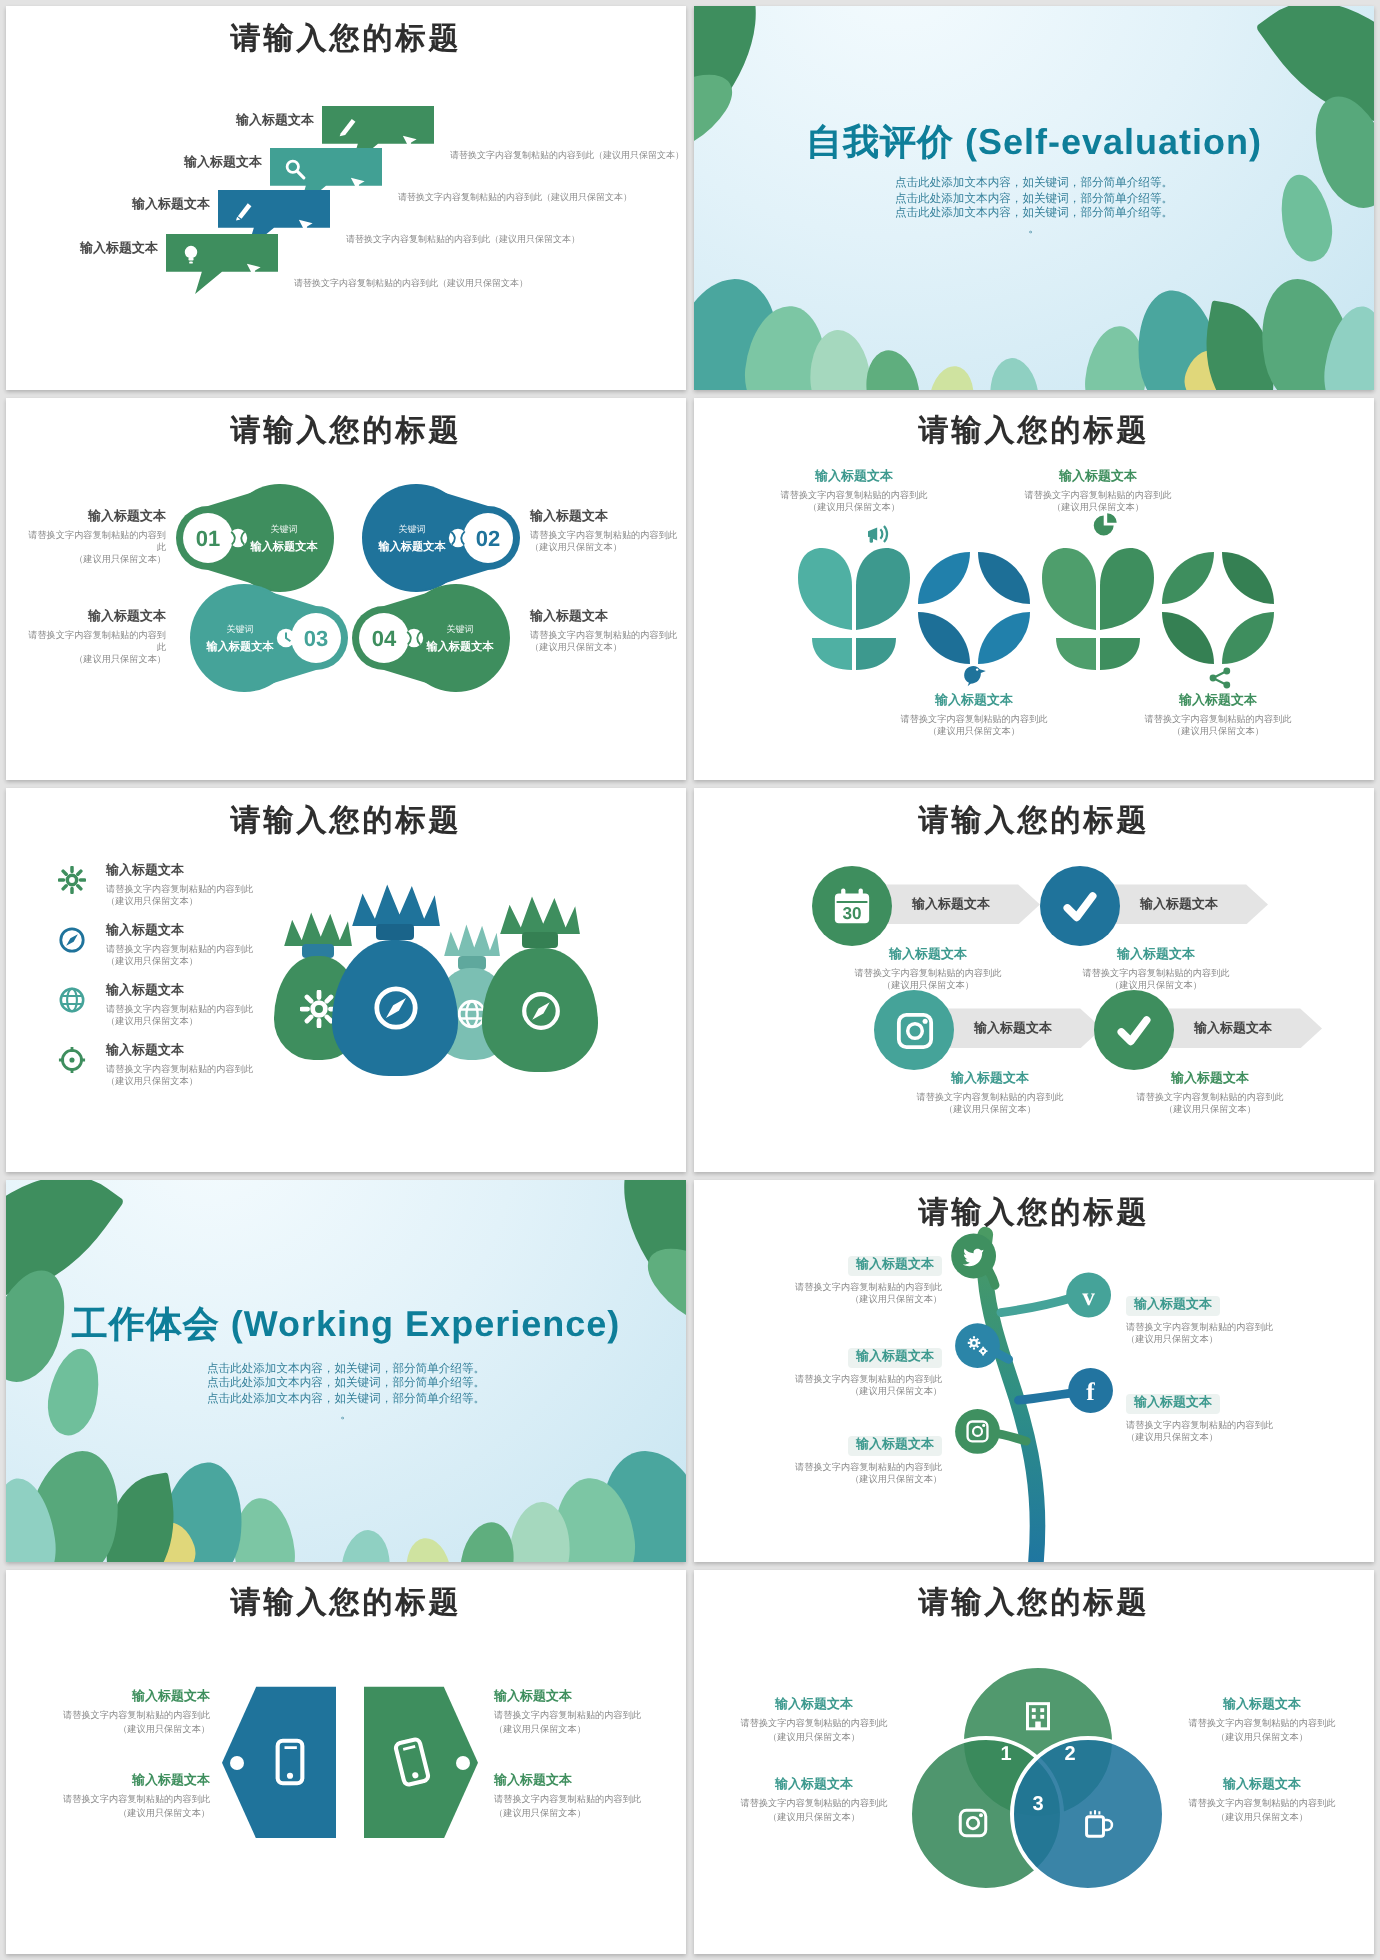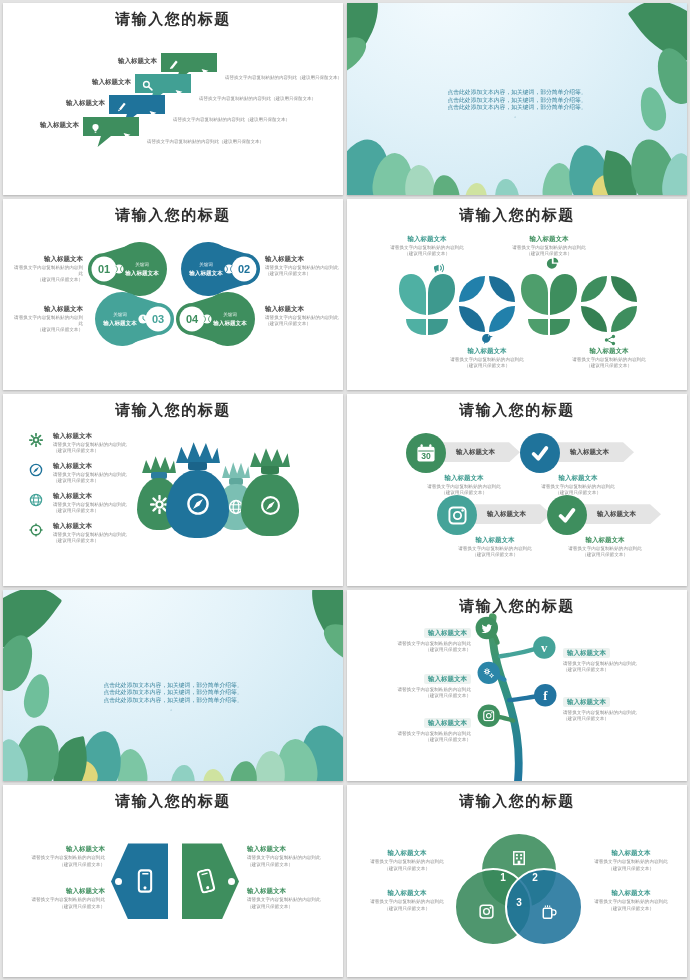--- a/index.html
+++ b/index.html
@@ -234,20 +234,21 @@
       <div class="lf" style="left:118px;bottom:-18px;width:22px;height:30px;background:#CFE3A0;transform:rotate(8deg)"></div>
       <div class="lf" style="left:148px;bottom:-18px;width:24px;height:34px;background:#8FD0C2;transform:rotate(-6deg)"></div>
       <div class="lf" style="left:196px;bottom:-16px;width:30px;height:48px;background:#7CC6A4;transform:rotate(6deg)"></div>
       <div class="lf" style="left:222px;bottom:-12px;width:40px;height:62px;background:#4AA69E;transform:rotate(-8deg)"></div>
       <div class="lf" style="left:246px;bottom:-6px;width:20px;height:26px;background:#E0D77A;transform:rotate(18deg)"></div>
       <div class="lf pt" style="left:254px;bottom:-14px;width:38px;height:56px;background:#3E8E5E;transform:rotate(10deg)"></div>
       <div class="lf" style="left:284px;bottom:-10px;width:44px;height:66px;background:#57A87B;transform:rotate(-12deg)"></div>
       <div class="lf" style="left:316px;bottom:-14px;width:30px;height:56px;background:#8FD0C2;transform:rotate(8deg)"></div>
     </div>
     <div class="cover-content">
+      <div class="cover-title" style="top:56px;font-size:18px">自我评价 (Self-evaluation)</div>
       <div class="cover-sub" style="top:86px">
         <div>点击此处添加文本内容，如关键词，部分简单介绍等。</div>
         <div>点击此处添加文本内容，如关键词，部分简单介绍等。</div>
         <div>点击此处添加文本内容，如关键词，部分简单介绍等。</div>
         <div>。</div>
       </div>
     </div>
   </div>
 
   <div class="slide">
@@ -584,20 +585,21 @@
       <div class="lf" style="left:118px;bottom:-18px;width:22px;height:30px;background:#CFE3A0;transform:rotate(8deg)"></div>
       <div class="lf" style="left:148px;bottom:-18px;width:24px;height:34px;background:#8FD0C2;transform:rotate(-6deg)"></div>
       <div class="lf" style="left:196px;bottom:-16px;width:30px;height:48px;background:#7CC6A4;transform:rotate(6deg)"></div>
       <div class="lf" style="left:222px;bottom:-12px;width:40px;height:62px;background:#4AA69E;transform:rotate(-8deg)"></div>
       <div class="lf" style="left:246px;bottom:-6px;width:20px;height:26px;background:#E0D77A;transform:rotate(18deg)"></div>
       <div class="lf pt" style="left:254px;bottom:-14px;width:38px;height:56px;background:#3E8E5E;transform:rotate(10deg)"></div>
       <div class="lf" style="left:284px;bottom:-10px;width:44px;height:66px;background:#57A87B;transform:rotate(-12deg)"></div>
       <div class="lf" style="left:316px;bottom:-14px;width:30px;height:56px;background:#8FD0C2;transform:rotate(8deg)"></div>
     </div>
     <div class="cover-content">
+      <div class="cover-title" style="top:60px;font-size:18px">工作体会 (Working Experience)</div>
       <div class="cover-sub" style="top:92px">
         <div>点击此处添加文本内容，如关键词，部分简单介绍等。</div>
         <div>点击此处添加文本内容，如关键词，部分简单介绍等。</div>
         <div>点击此处添加文本内容，如关键词，部分简单介绍等。</div>
         <div>。</div>
       </div>
     </div>
   </div>
 
   <div class="slide">

